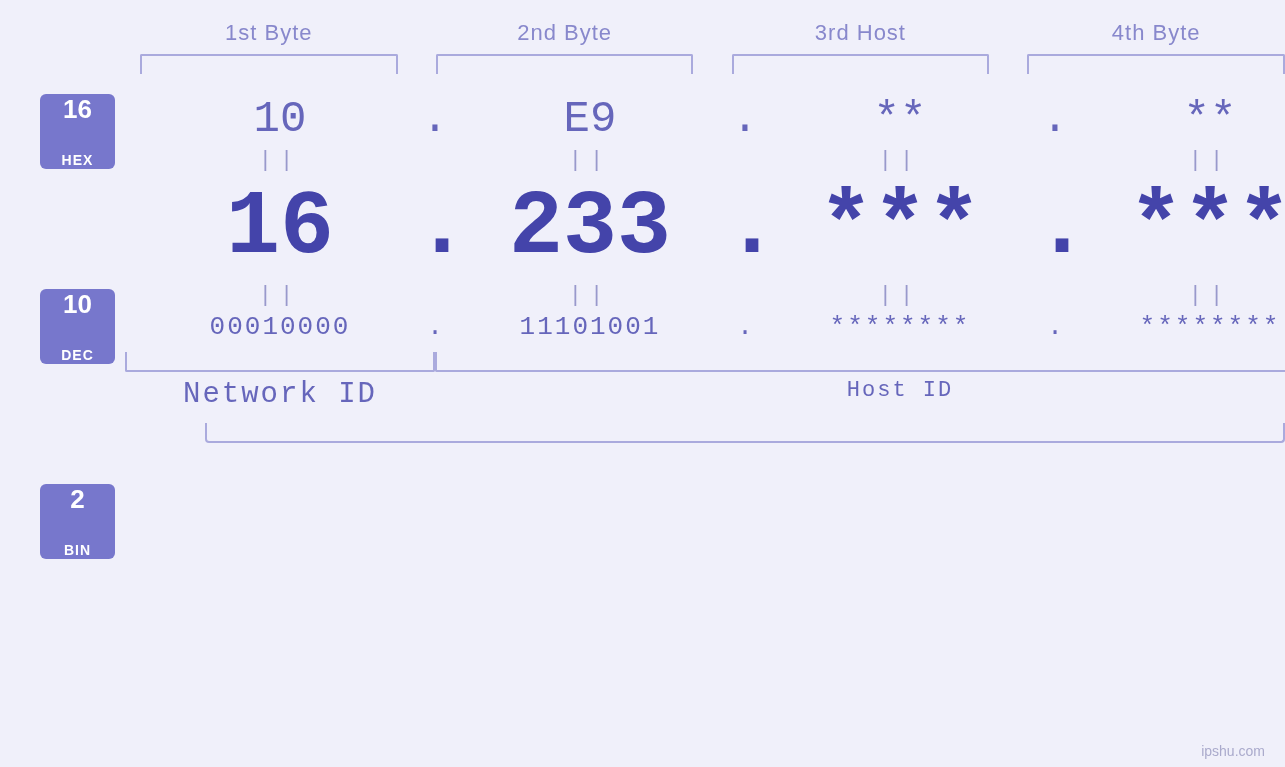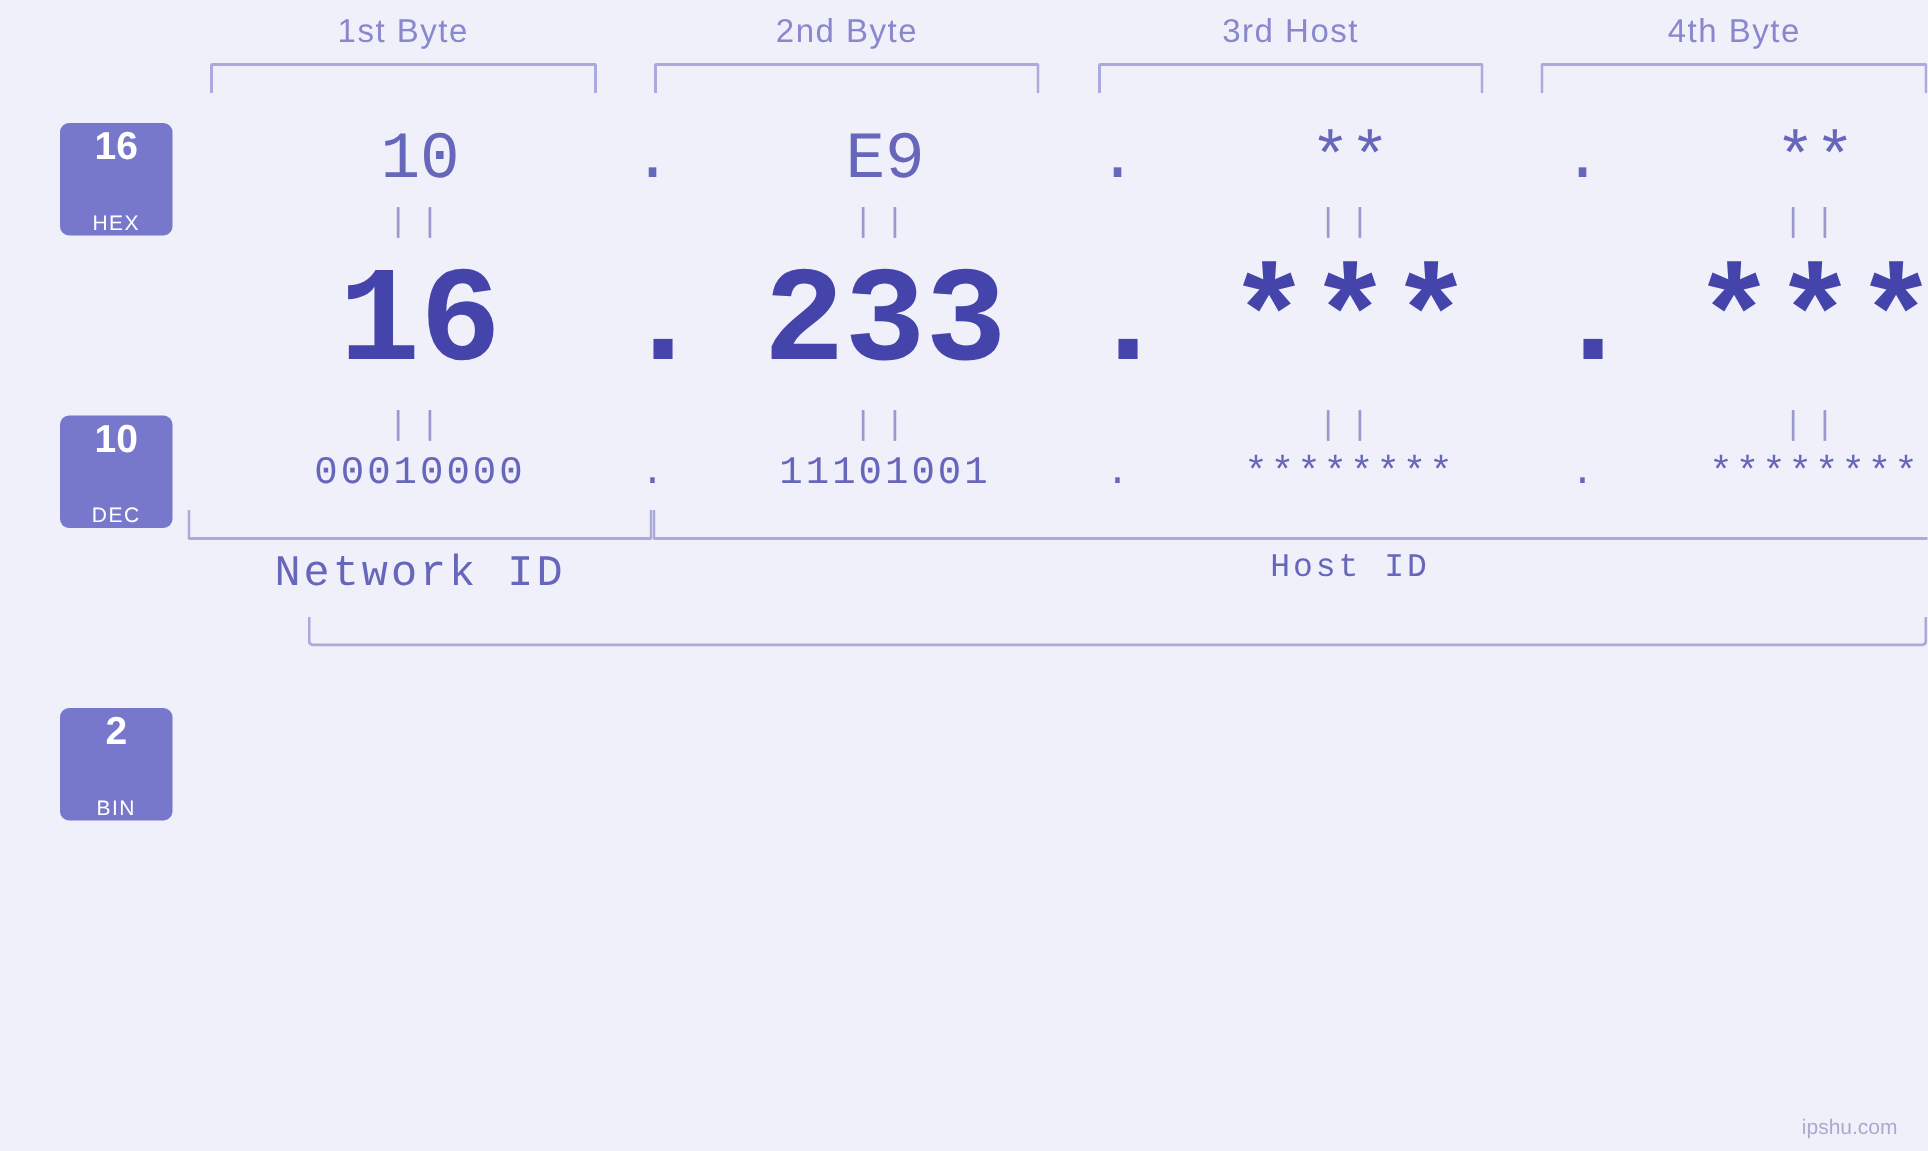--- a/index.html
+++ b/index.html
@@ -13,21 +13,21 @@
       position: relative;
     }
 
     .container {
       width: 1285px;
       height: 767px;
       position: relative;
       display: flex;
       flex-direction: column;
       align-items: center;
-      padding-top: 8px;
+      padding-top: 20px;
     }
 
     
     .byte-headers {
       display: flex;
       justify-content: center;
       align-items: center;
       width: 100%;
       padding-left: 140px;
       margin-bottom: 8px;
@@ -106,21 +106,21 @@
     .badge-number {
       font-size: 26px;
       font-weight: bold;
       font-family: Arial, sans-serif;
       line-height: 1.1;
     }
 
     .badge-label {
       font-size: 14px;
       font-family: Arial, sans-serif;
-      font-weight: normal;
+      font-weight: bold;
       letter-spacing: 1px;
       margin-top: 28px;
     }
 
     
     .data-section {
       flex: 1;
       display: flex;
       flex-direction: column;
       align-items: center;

